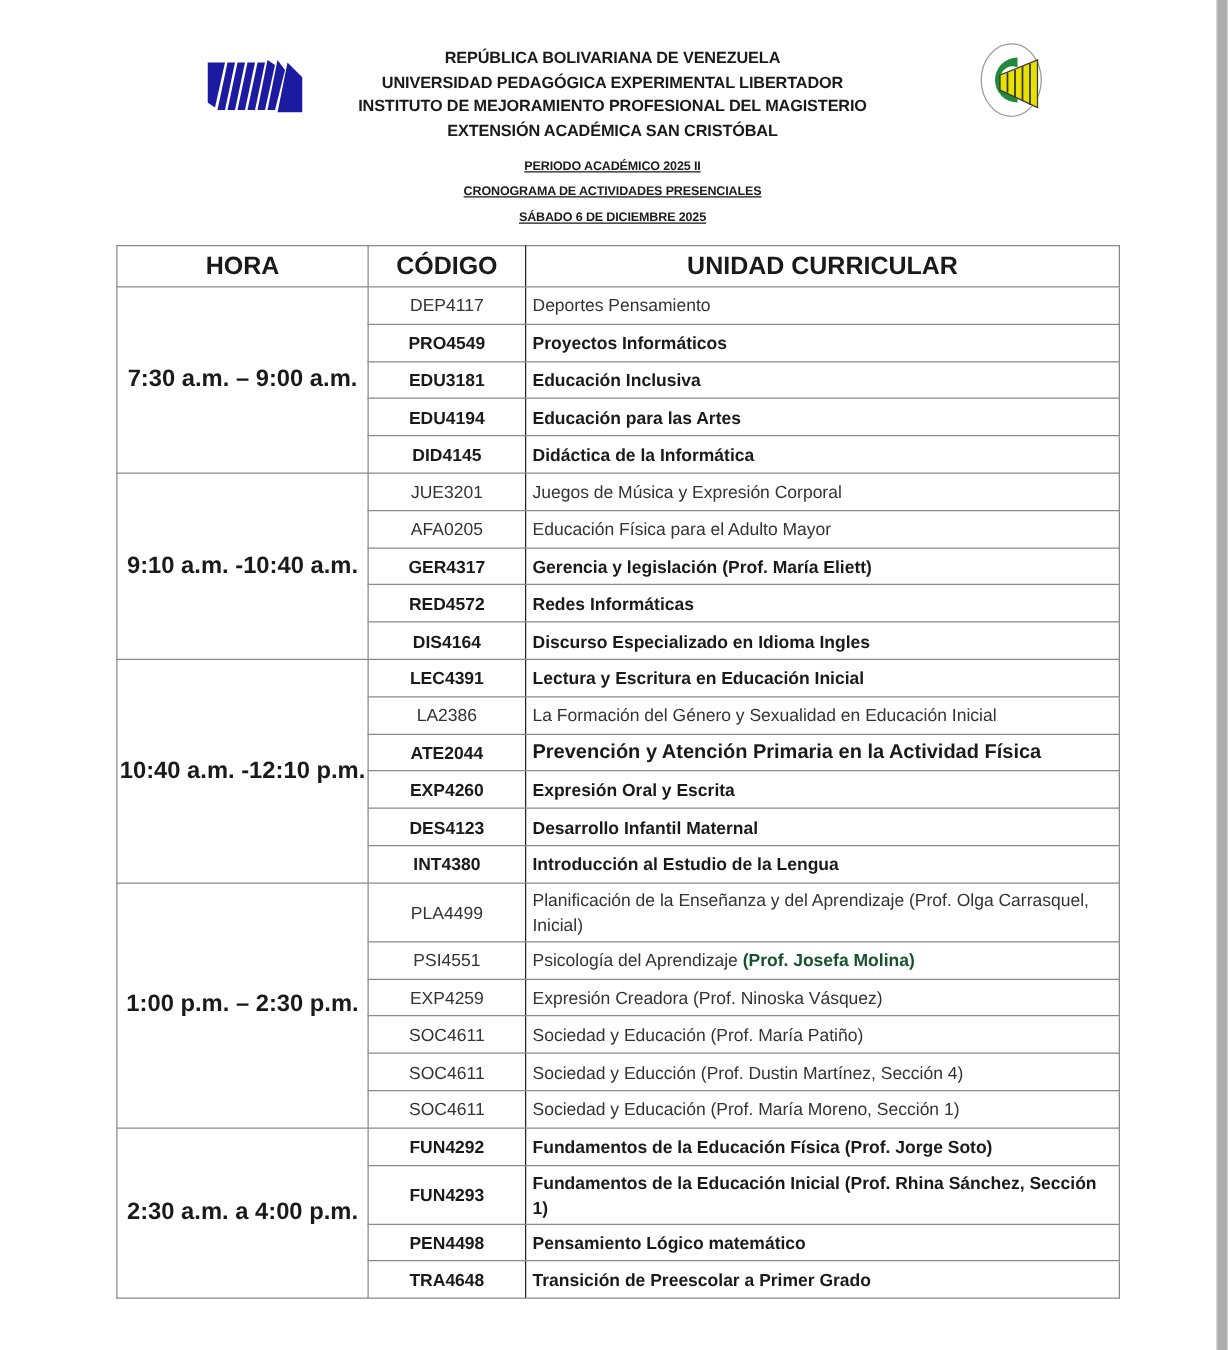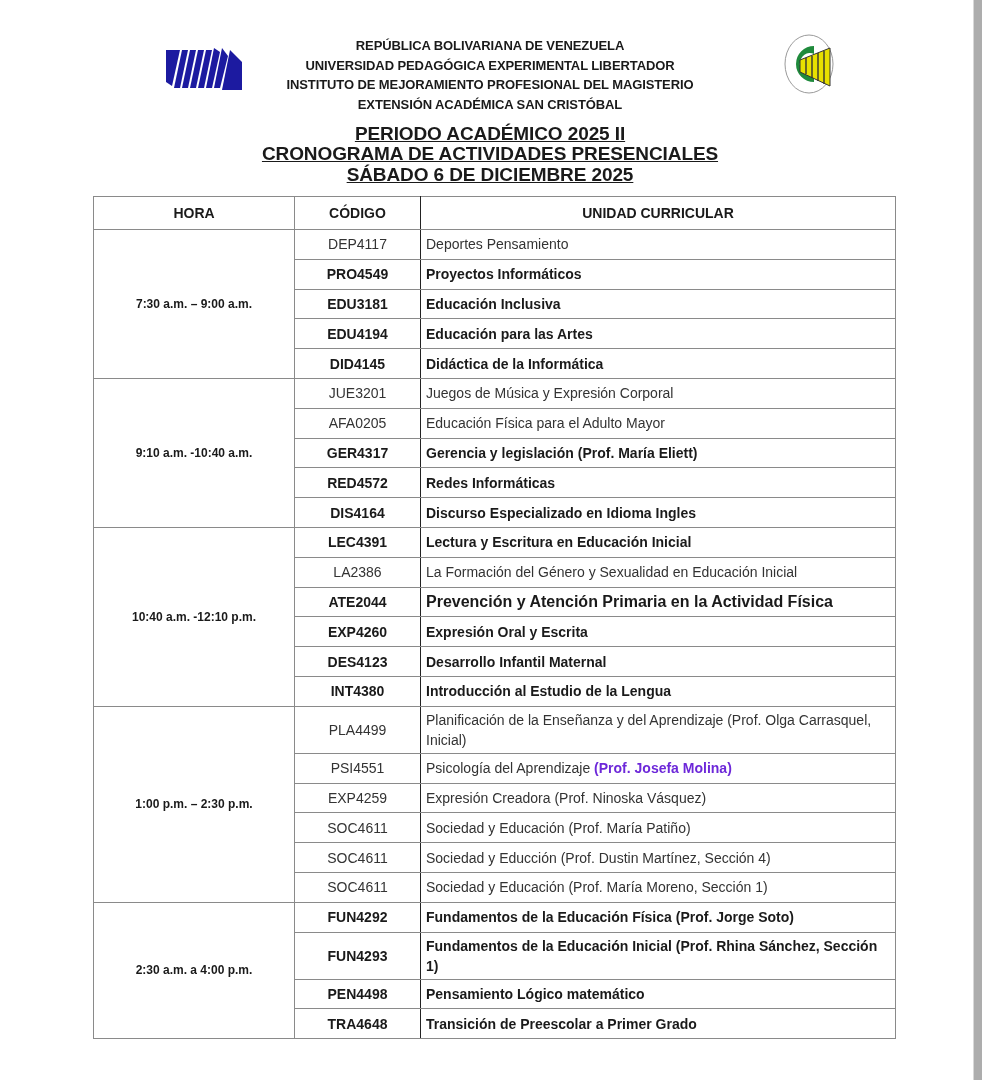--- a/index.html
+++ b/index.html
@@ -6,28 +6,28 @@
   body {
     width: 982px; height: 1080px; background: #ffffff; position: relative; overflow: hidden;
     font-family: "Liberation Sans", "DejaVu Sans", sans-serif; color: #1a1a1a;
   }
   .right-strip { position: absolute; top: 0; right: 0; width: 8px; height: 1080px; background: #adadad; border-left: 1px solid #d8d8d8; }
   .logo-left { position: absolute; left: 166px; top: 46px; width: 76px; height: 44px; }
   .logo-right { position: absolute; left: 784px; top: 34px; width: 50px; height: 60px; }
   .header { position: absolute; left: 240px; width: 500px; top: 36px; text-align: center; }
   .header .line { font-weight: bold; font-size: 13px; line-height: 19.5px; letter-spacing: -0.1px; }
   .subheader { position: absolute; left: 240px; width: 500px; top: 124px; text-align: center; }
-  .subheader .line { font-weight: bold; font-size: 19px; line-height: 20.3px; text-decoration: underline; letter-spacing: -0.1px; }
+  .subheader .line { font-weight: bold; font-size: 10px; line-height: 20.3px; text-decoration: underline; letter-spacing: -0.1px; }
   table.sched {
     position: absolute; left: 93px; top: 196px; width: 803px;
     border-collapse: collapse; font-size: 14px;
   }
   table.sched th, table.sched td { border: 1.2px solid #8a8a8a; padding: 0; }
-  table.sched th { height: 32px; font-weight: bold; font-size: 14px; text-align: center; }
-  table.sched td.hora { width: 200px; text-align: center; font-weight: bold; font-size: 12px; }
+  table.sched th { height: 32px; font-weight: bold; font-size: 20px; text-align: center; }
+  table.sched td.hora { width: 200px; text-align: center; font-weight: bold; font-size: 19px; }
   table.sched td.code { width: 125px; text-align: center; height: 28.8px; border-right: 1.4px solid #222; }
   table.sched th.code-h { border-right: 1.4px solid #222; }
   table.sched td.unit { padding-left: 5px; padding-right: 6px; text-align: left; line-height: 20px; }
   .bold { font-weight: bold; }
   .light { color: #333; }
   .big { font-size: 16px; }
   .tall { height: 46px !important; }
 </style>
 </head>
 <body>
@@ -144,21 +144,21 @@
         <td class="code bold">INT4380</td>
         <td class="unit bold"><span>Introducción al Estudio de la Lengua</span></td>
       </tr>
       <tr>
         <td class="hora" rowspan="6">1:00 p.m. – 2:30 p.m.</td>
         <td class="code light tall">PLA4499</td>
         <td class="unit light"><span>Planificación de la Enseñanza y del Aprendizaje (Prof. Olga Carrasquel, Inicial)</span></td>
       </tr>
       <tr>
         <td class="code light">PSI4551</td>
-        <td class="unit light"><span>Psicología del Aprendizaje </span><span class="bold" style="color: #6d28d9;">(Prof. Josefa Molina)</span></td>
+        <td class="unit light"><span>Psicología del Aprendizaje </span><span class="bold" style="color: #14532d;">(Prof. Josefa Molina)</span></td>
       </tr>
       <tr>
         <td class="code light">EXP4259</td>
         <td class="unit light"><span>Expresión Creadora (Prof. Ninoska Vásquez)</span></td>
       </tr>
       <tr>
         <td class="code light">SOC4611</td>
         <td class="unit light"><span>Sociedad y Educación (Prof. María Patiño)</span></td>
       </tr>
       <tr>

